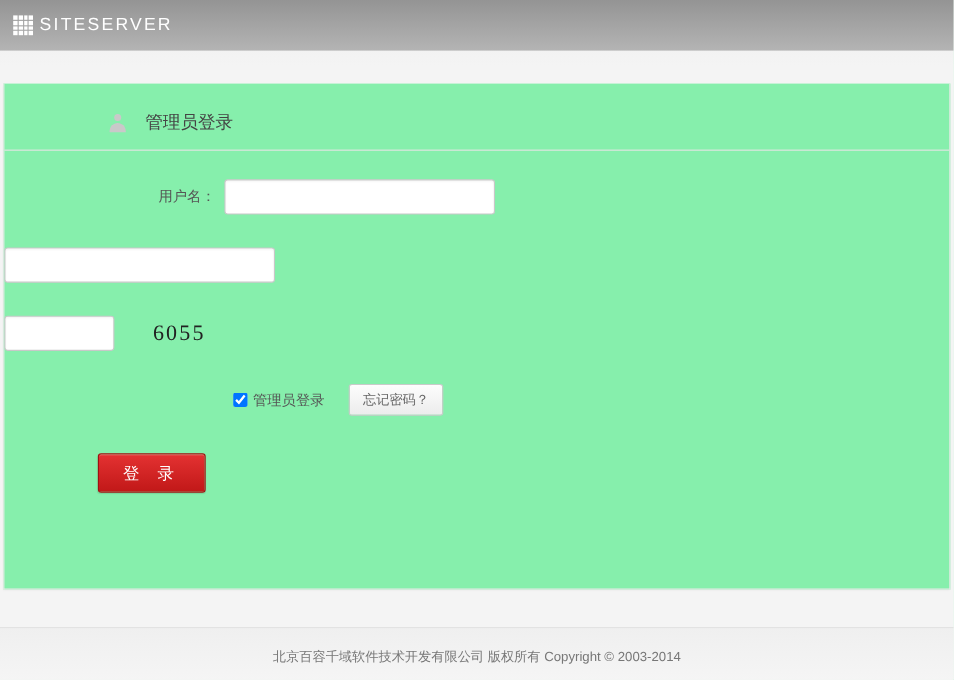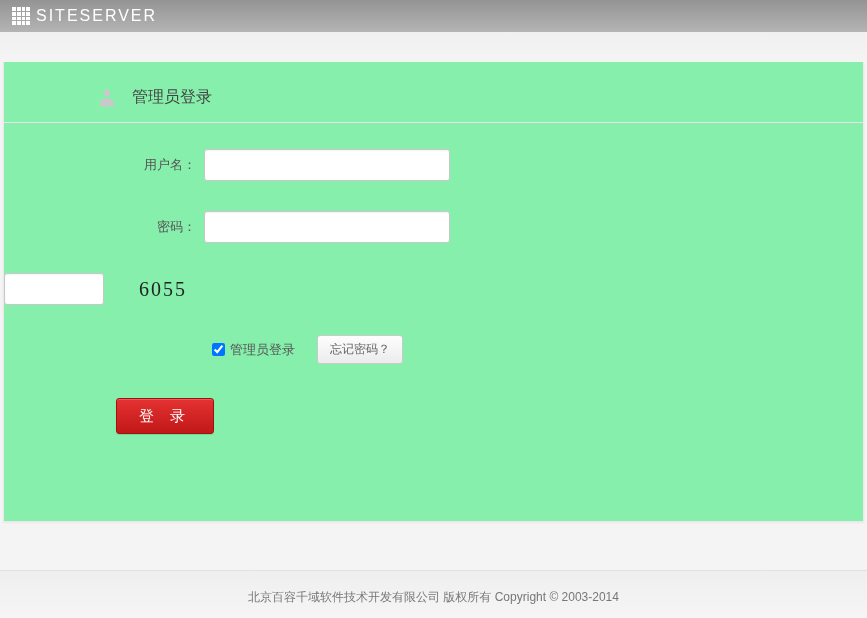--- a/index.html
+++ b/index.html
@@ -6,21 +6,21 @@
   body {
     width: 867px;
     height: 618px;
     font-family: "Microsoft YaHei", Arial, sans-serif;
     font-size: 13px;
     background: linear-gradient(to bottom, #e8e8e8 0%, #f0f0f0 30px, #f4f4f4 60px);
     overflow: hidden;
     position: relative;
   }
   .header {
-    height: 32px;
+    height: 46px;
     background: linear-gradient(to bottom, #949494 0%, #b4b4b4 100%);
     padding-left: 12px;
     display: flex;
     align-items: center;
   }
   .logo {
     display: flex;
     align-items: center;
     gap: 6px;
     color: #fff;
@@ -119,21 +119,21 @@
     padding: 5px 12px;
     background: linear-gradient(#fdfdfd, #ececec);
     border: 1px solid #cacaca;
     border-radius: 3px;
     color: #666;
     font-size: 12px;
     cursor: pointer;
     font-family: inherit;
   }
   .login-btn {
-    margin-left: 112px;
+    margin-left: 85px;
     width: 98px;
     height: 36px;
     background: linear-gradient(#e43232, #c11818);
     border: 1px solid #a01010;
     border-radius: 3px;
     color: #fff;
     font-size: 15px;
     letter-spacing: 6px;
     cursor: pointer;
     font-family: inherit;
@@ -189,21 +189,20 @@
   </div>
 
   <div class="form-area">
 
     <div class="form-row">
       <div class="form-label">用户名：</div>
       <input class="form-input" type="text" style="">
     </div>
 
     <div class="form-row">
-      <div class="form-label">密码：</div>
       <input class="form-input" type="password" style="">
     </div>
 
     <div class="form-row">
       <input class="form-input captcha-input" type="text" style="">
       <span class="captcha-img">6055</span>
     </div>
 
     <div class="options-row">
       <label class="remember-wrap">

